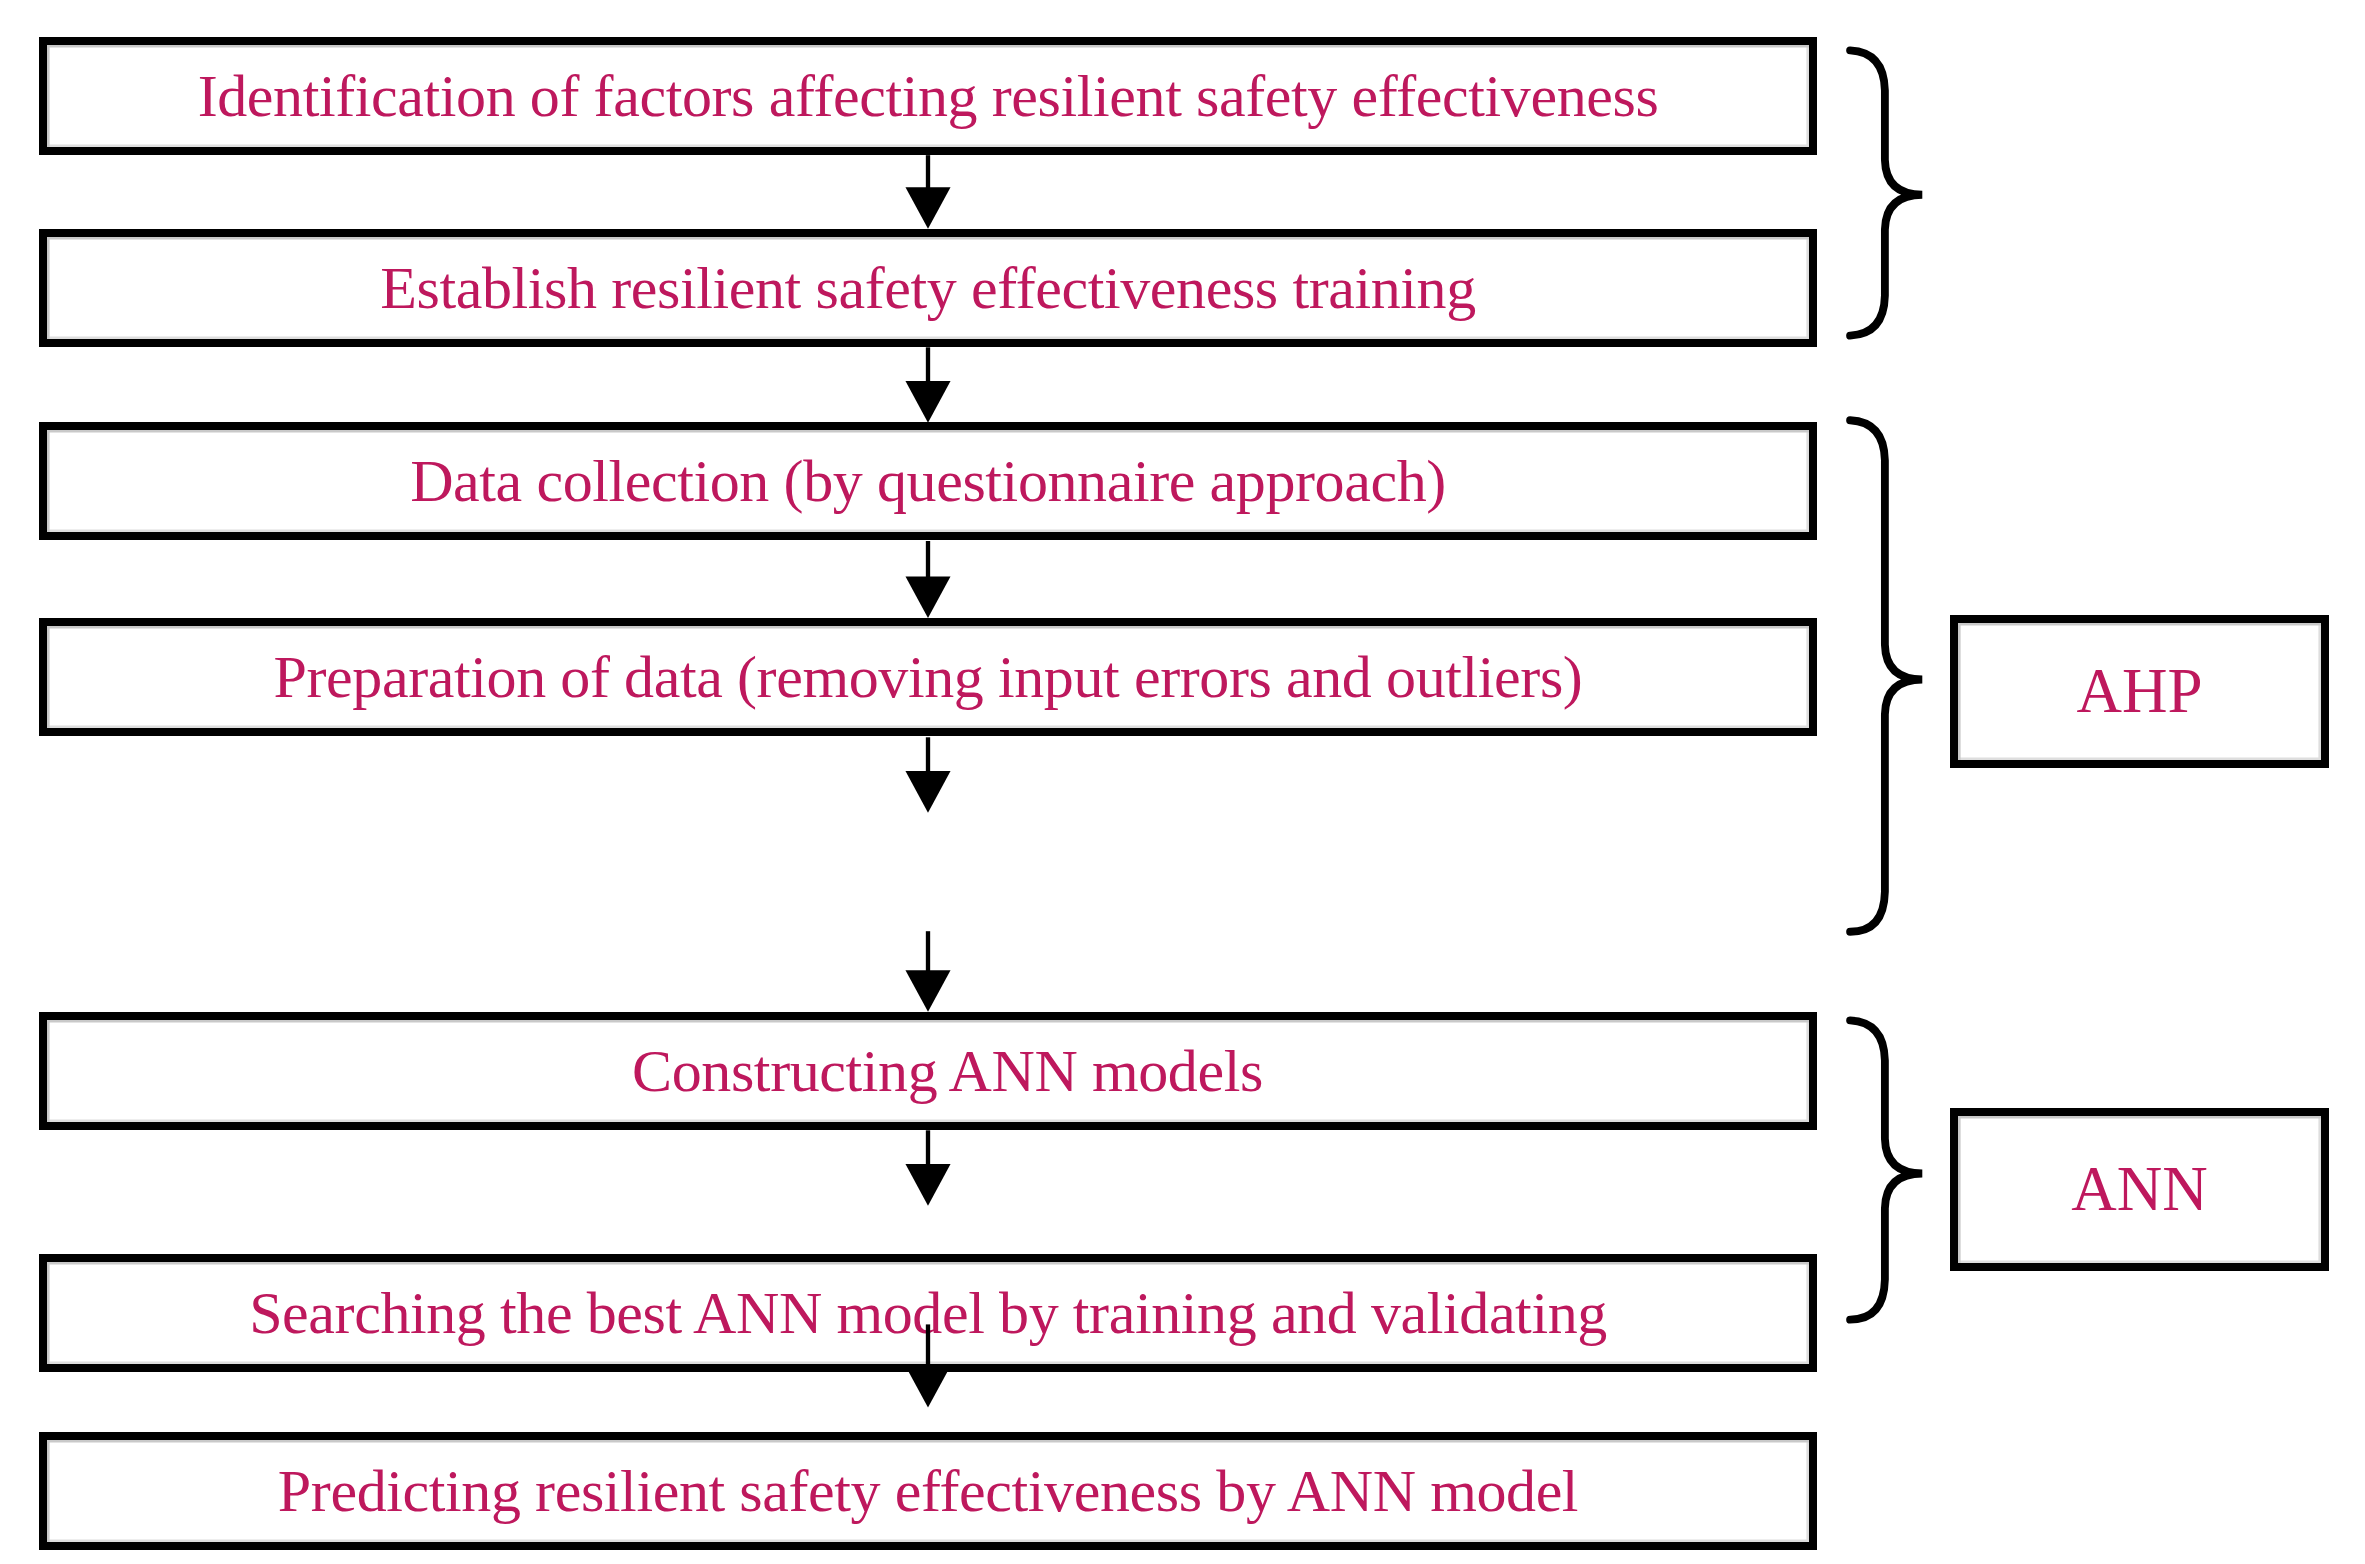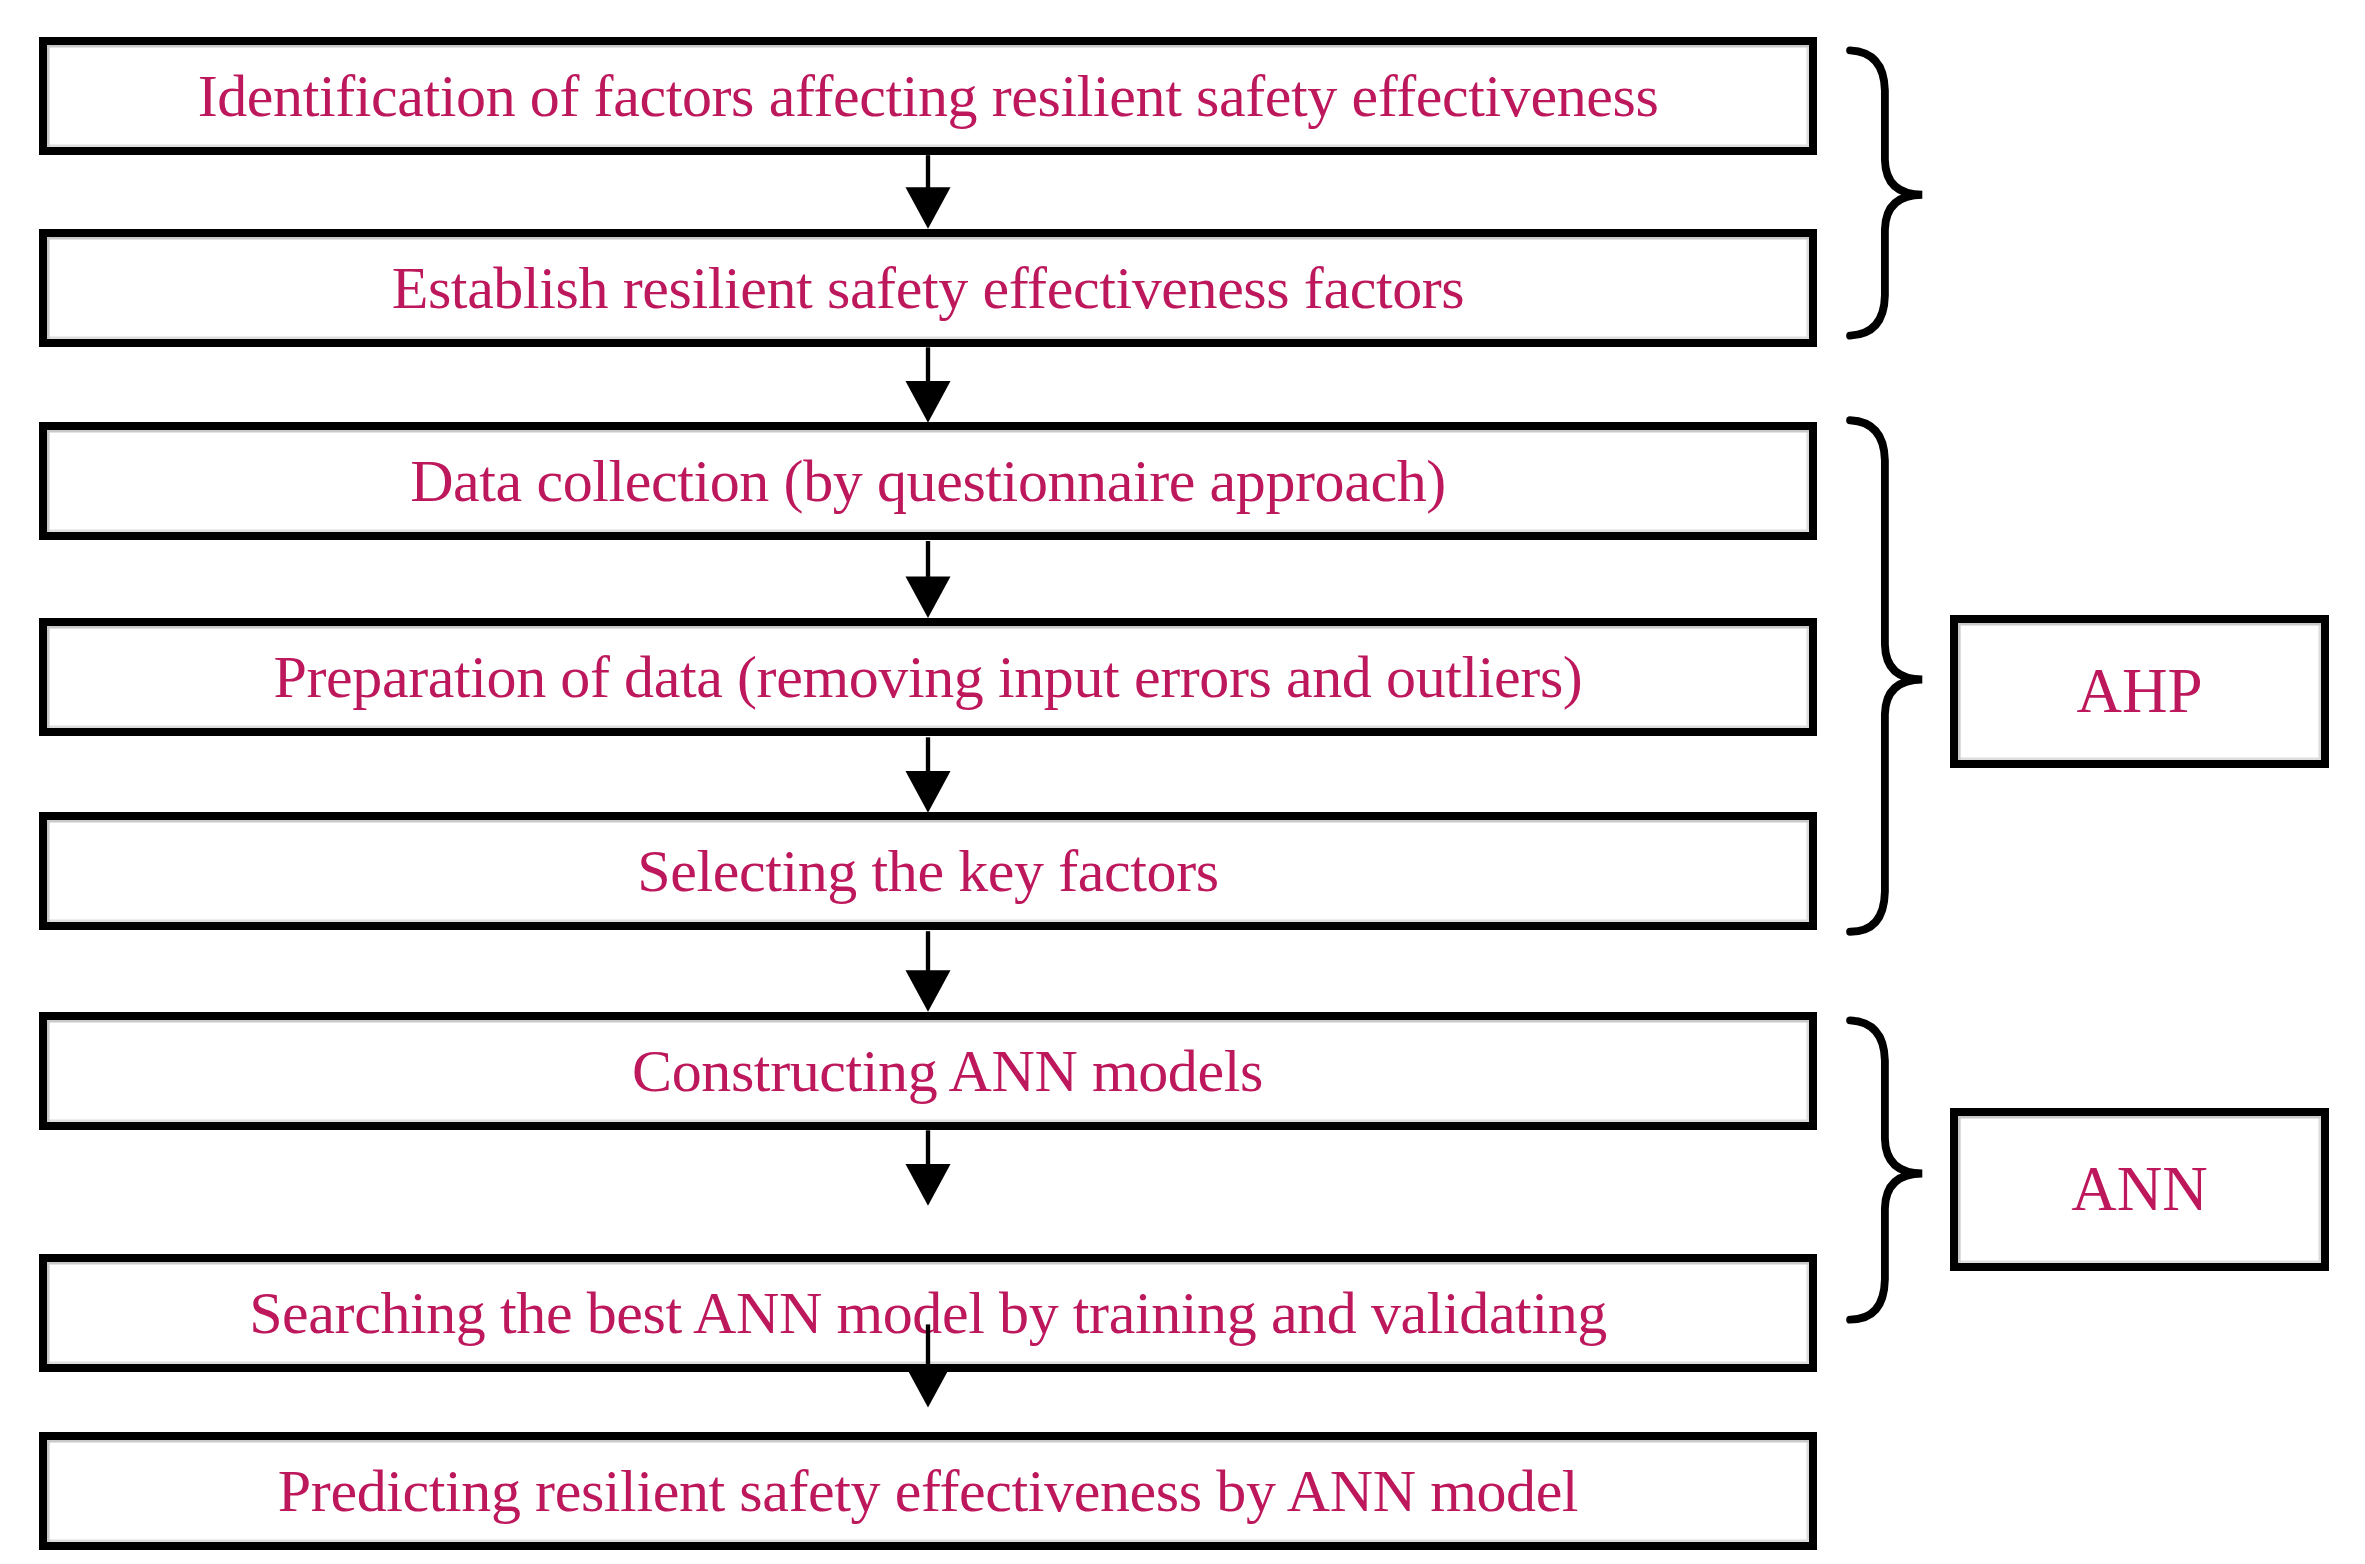--- a/index.html
+++ b/index.html
@@ -57,30 +57,27 @@
 </style>
 </head>
 <body>
 
 <div class="canvas">
 
   <div class="flow-box" style="top:37px;">
     <span>Identification of factors affecting resilient safety effectiveness</span>
   </div>
   <div class="flow-box" style="top:229px;">
-    <span>Establish resilient safety effectiveness factors</span>
+    <span>Establish resilient safety effectiveness training</span>
   </div>
   <div class="flow-box" style="top:618px;">
     <span>Preparation of data (removing input errors and outliers)</span>
   </div>
   <div class="flow-box" style="top:422px;">
     <span>Data collection (by questionnaire approach)</span>
-  </div>
-  <div class="flow-box" style="top:812px;">
-    <span>Selecting the key factors</span>
   </div>
   <div class="flow-box" style="top:1012px;padding-left:39px;">
     <span>Constructing ANN models</span>
   </div>
   <div class="flow-box" style="top:1254px;">
     <span>Searching the best ANN model by training and validating</span>
   </div>
   <div class="flow-box" style="top:1408px;margin-top:24px;">
     <span>Predicting resilient safety effectiveness by ANN model</span>
   </div>

